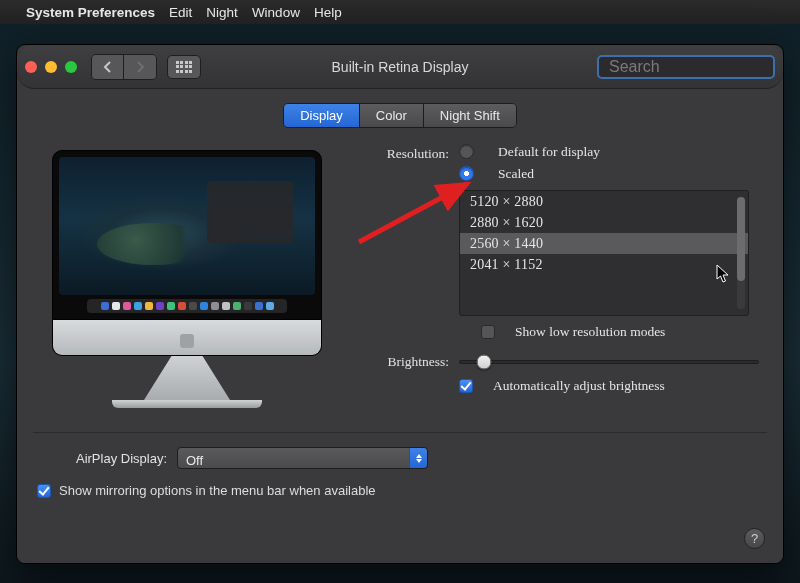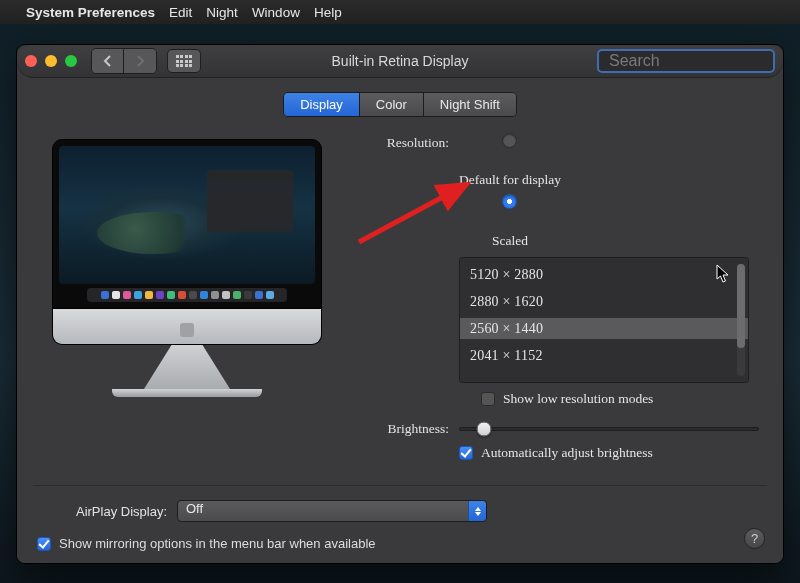--- a/index.html
+++ b/index.html
@@ -171,21 +171,21 @@
     width:150px;height:8px;margin:0 auto;
     background:linear-gradient(#d0d2d4,#9a9da0);
     border-radius:0 0 6px 6px;
   }
 
   
   .controls { flex:1; font-size:13.5px; color:#e5e5e5;font-family:Liberation Serif, serif; }
   .row { display:flex; align-items:flex-start; margin-bottom:8px; }
   .rowlabel { width:98px; text-align:right; padding-right:10px; padding-top:2px; color:#e2e2e2; }
   .radiocol { display:flex; flex-direction:column; gap:6px; }
-  .radio { display:flex; align-items:center; gap:24px;flex-direction:column; }
+  .radio { display:flex; gap:24px; }
   .rdot {
     width:15px;height:15px;border-radius:50%;
     background:#555; border:1px solid #2a2a2a;
     box-shadow: inset 0 1px 1px rgba(0,0,0,.4);
     position:relative;
   }
   .rdot.sel{
     background: radial-gradient(circle at 50% 50%, #fff 0 26%, #2f7af3 30% 100%);
     border-color:#1d56b3;
   }
@@ -199,26 +199,26 @@
   .reslist .track{
     position:absolute; right:3px; top:6px; bottom:6px; width:8px;
     background:#3a3a3c; border-radius:4px;
   }
   .reslist .thumb{
     position:absolute; right:3px; top:6px; width:8px; height:84px;
     background:#6c6c6e; border-radius:4px;
   }
   .resitem{
     padding:2px 10px; font-size:14px; letter-spacing:.2px;
-    color:#e5e5e5; height:21px; display:flex; align-items:center;margin-top:6px;
+    color:#e5e5e5; height:21px; display:flex; align-items:center;
   }
   .resitem.sel{ background:#5a5a5c; }
   .resitem.cut{ height:15px; overflow:hidden; }
 
-  .check { display:flex; align-items:center; gap:8px; }
+  .check { display:flex; align-items:center; gap:20px; }
   .cbox {
     width:14px;height:14px;border-radius:3px;
     background:#555; border:1px solid #2a2a2a;
     position:relative; flex:none;
   }
   .cbox.on{
     background:linear-gradient(#4a90f5,#2466d4); border-color:#1b56b4;
   }
   .cbox.on::after{
     content:""; position:absolute; left:3px; top:0px;
@@ -242,24 +242,24 @@
     border:1px solid #6a6a6a;
     box-shadow:0 1px 2px rgba(0,0,0,.5);
   }
   .autobright{ margin-left:98px; margin-top:8px; }
 
   .hr { border:none; border-top:1px solid #2b2b2d; margin:24px -4px 14px; }
 
   .airplay { display:flex; align-items:center; gap:10px; }
   .airplay .albl{ width:130px; text-align:right; color:#e2e2e2; }
   .popup {
-    width:310px; height:22px;
+    width:251px; height:22px;
     background:linear-gradient(#5a5a5c,#4b4b4d);
     border:1px solid #1d1d1d; border-radius:4px;
-    display:flex; align-items:flex-start; padding:0 6px 0 8px;
+    display:flex; align-items:flex-end; padding:0 6px 0 8px;
     position:relative; color:#e8e8e8;
   }
   .popup .arrows{
     position:absolute; right:0; top:0; bottom:0; width:18px;
     background:linear-gradient(#3f82e6,#2466d4);
     border-left:1px solid #1b4ea8;
     border-radius:0 4px 4px 0;
     display:flex; flex-direction:column; align-items:center; justify-content:center;
     gap:1px;
   }

